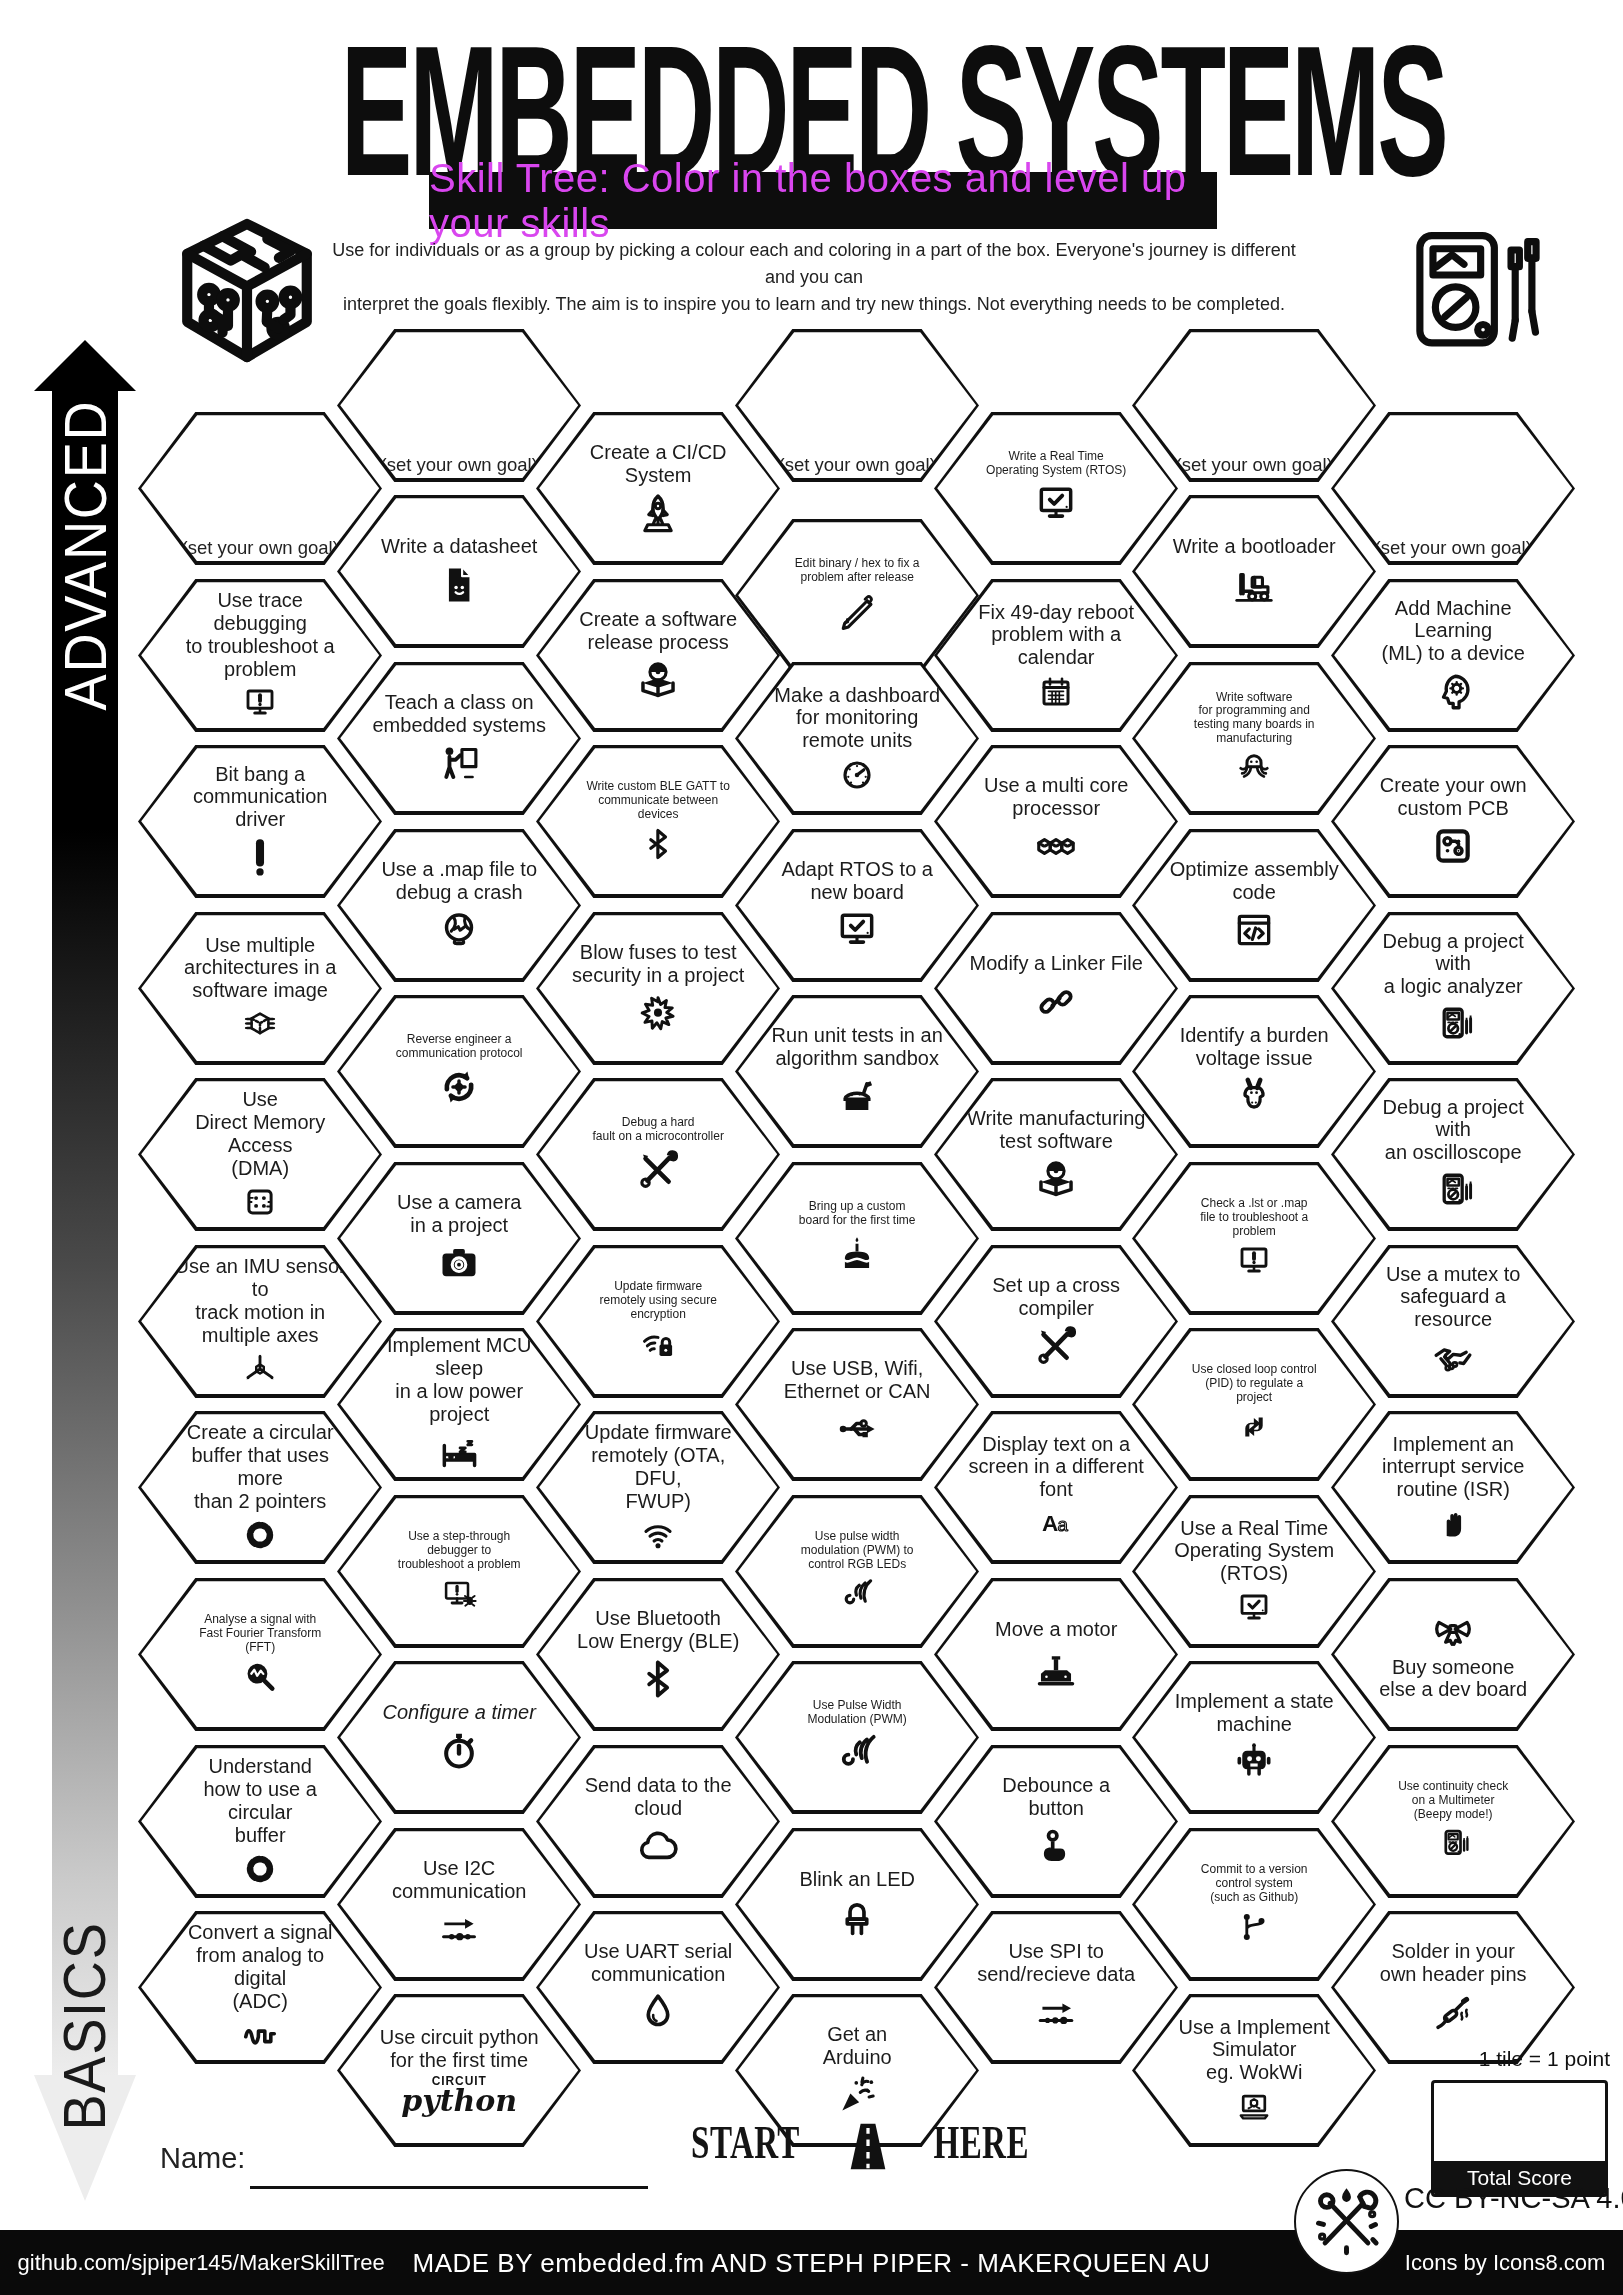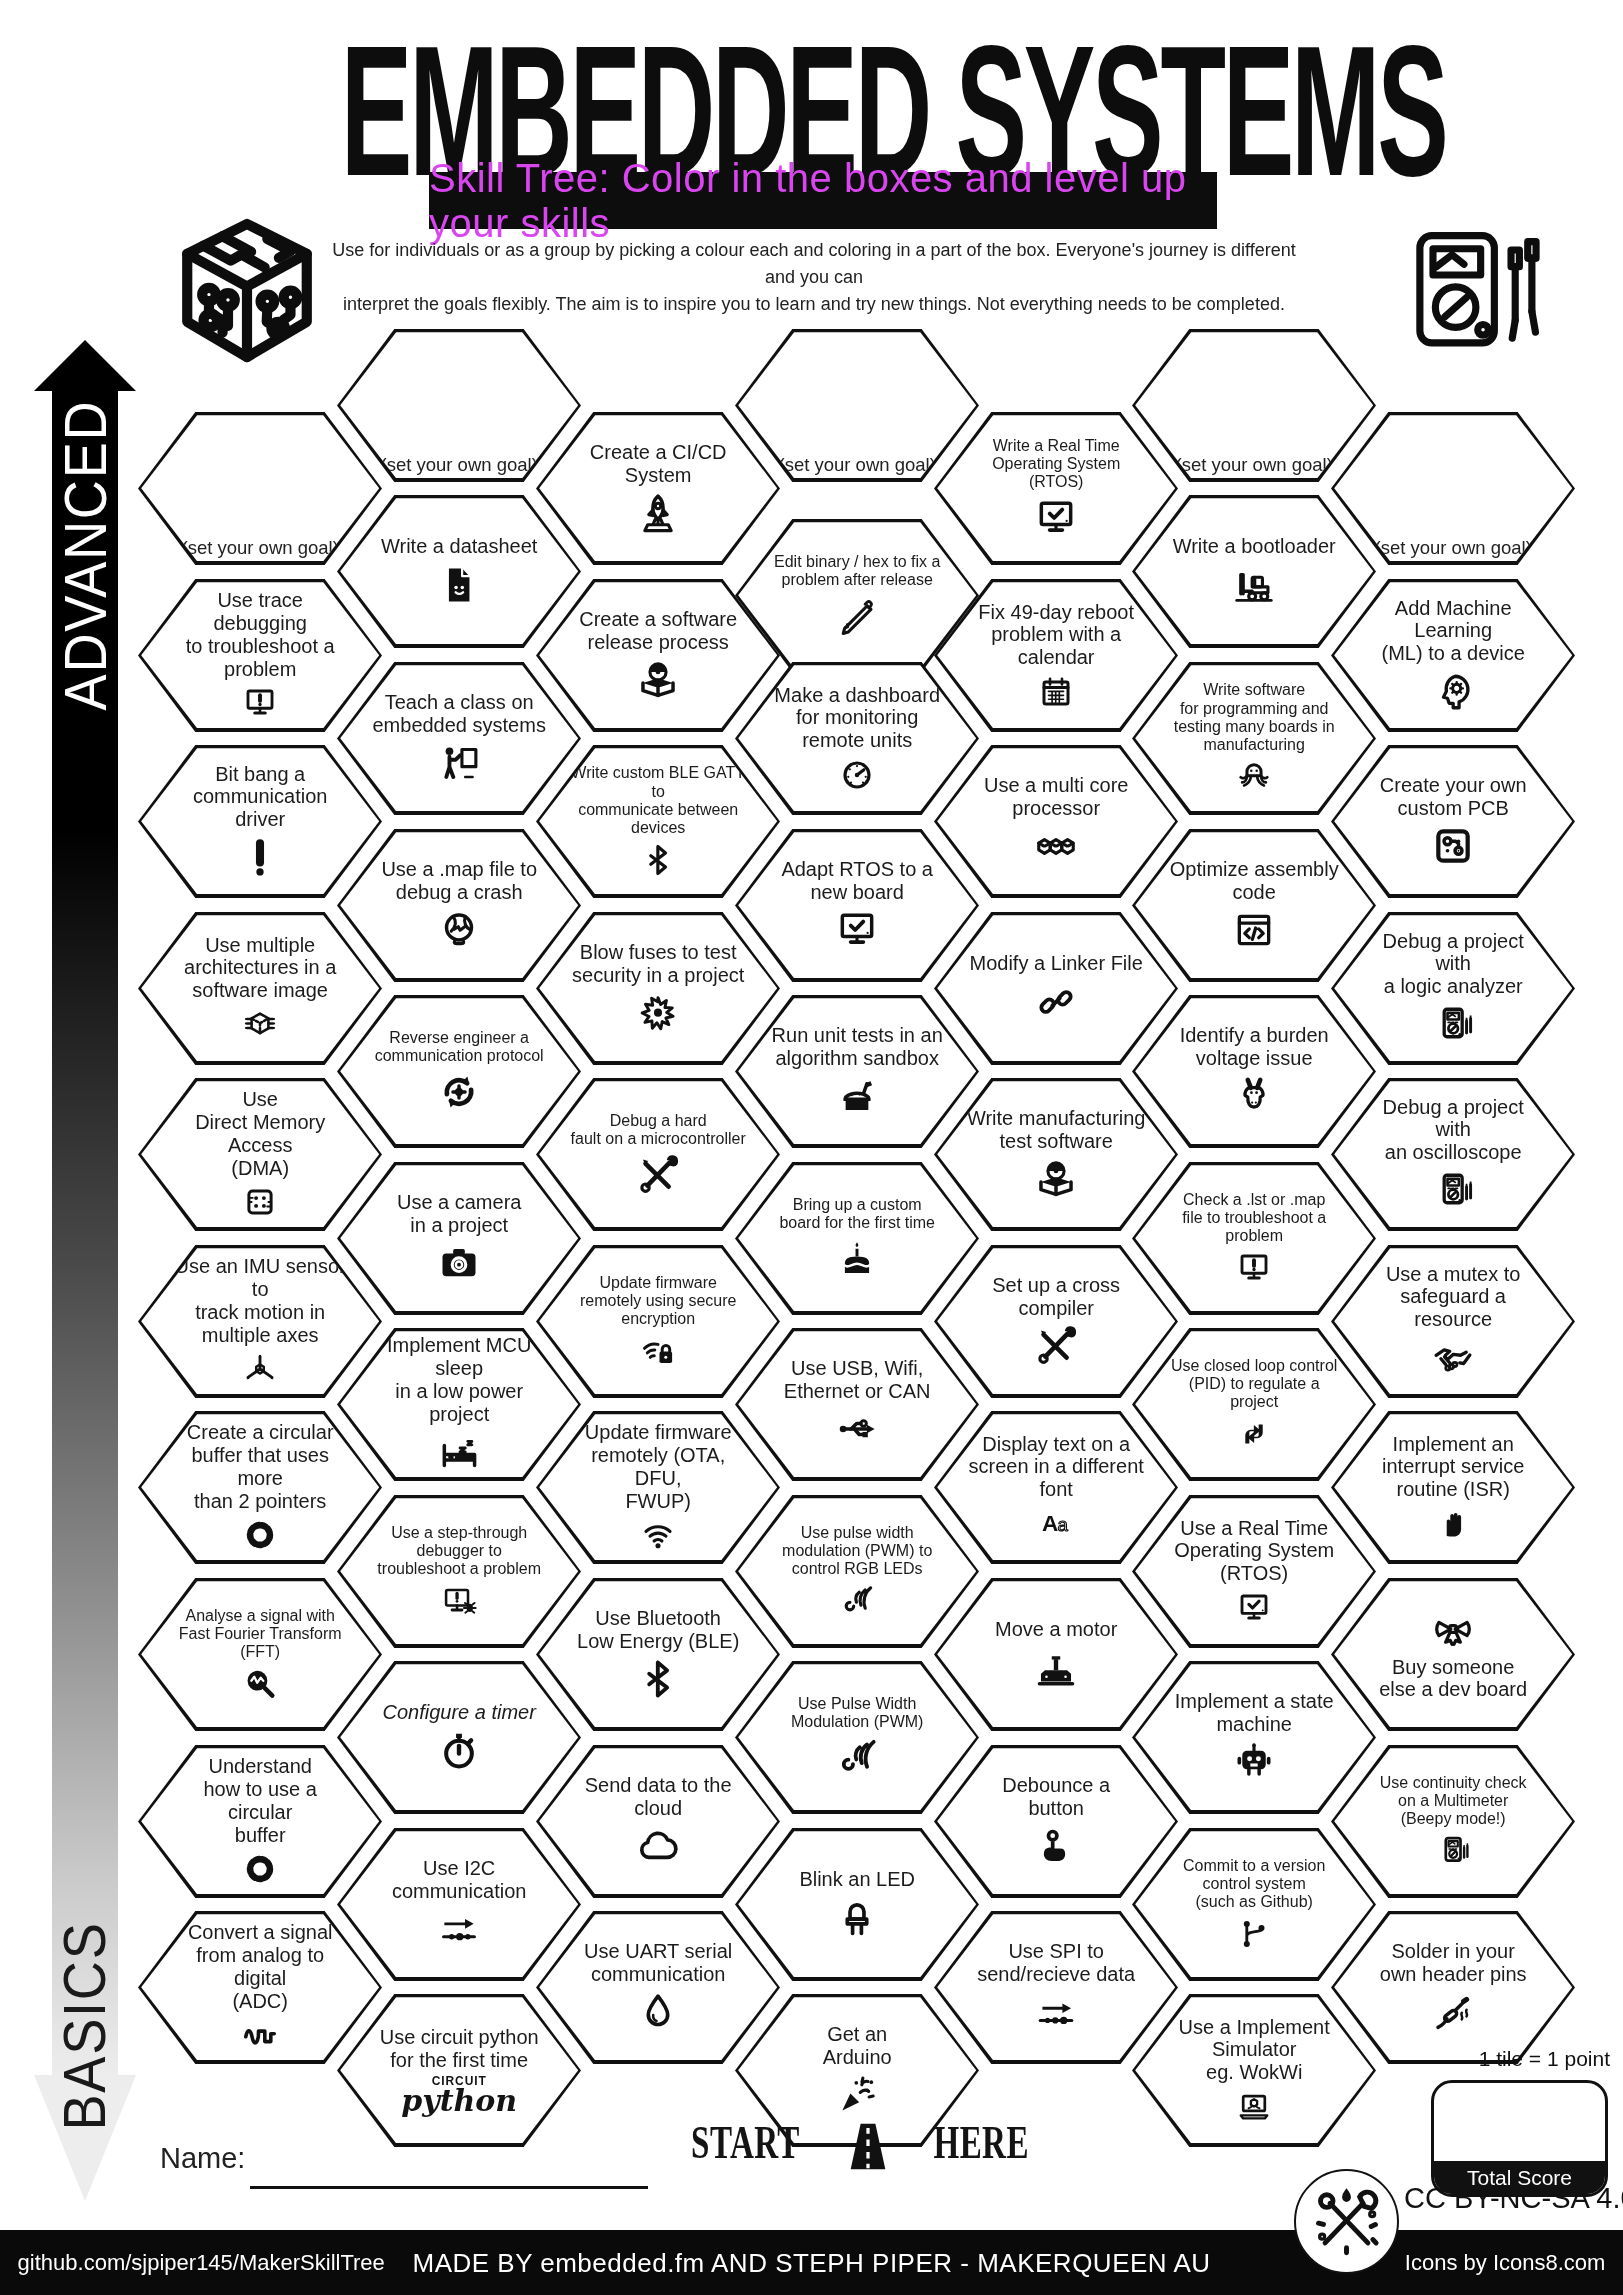--- a/index.html
+++ b/index.html
@@ -29,38 +29,38 @@
   .bas{top:1901px;height:250px;} .bas span{color:#1a1a1a;}
   
   .hex{position:absolute;width:244px;height:153px;}
   .hex-outer{position:absolute;inset:0;background:#101010;
      clip-path:polygon(0% 50%,23.5% 0%,76.5% 0%,100% 50%,76.5% 100%,23.5% 100%);}
   .hex-inner{position:absolute;left:3.2px;top:3.2px;width:238px;height:146px;background:#fff;
      clip-path:polygon(0% 50%,23.5% 0%,76.5% 0%,100% 50%,76.5% 100%,23.5% 100%);
      display:flex;flex-direction:column;align-items:center;justify-content:center;gap:4.6px;
      padding:2.8px 28px;box-sizing:border-box;}
   .hex-label{font-size:20px;line-height:1.14;text-align:center;white-space:pre-line;color:#1c1c1c;}
-  .hex-label.small{font-size:16px;}
+  .hex-label.small{font-size:12px;}
   .hex.goal .hex-inner{justify-content:flex-end;padding-top:11px;}
   .hex.goal .hex-label{font-size:18.5px;color:#222;}
   .icon{display:flex;align-items:center;justify-content:center;}
   .icon svg *{stroke:#111;fill:none;stroke-width:1.7;stroke-linecap:round;stroke-linejoin:round;}
   .icon svg .f{fill:#111;stroke:none;}
   .cp-logo{text-align:center;line-height:.9;}
   .cp-top{font-size:12px;font-weight:700;letter-spacing:0.9px;}
   .cp-bottom{font-size:30px;font-weight:700;font-style:italic;font-family:"DejaVu Serif",serif;}
   
   .start-row{position:absolute;left:648px;top:2116px;width:421px;display:flex;align-items:flex-start;
      justify-content:center;gap:21px;font-family:Liberation Serif, serif;}
   .start-row .w{font-size:46px;font-weight:800;letter-spacing:0.5px;transform:scaleX(.72);white-space:nowrap;}
   .name-row{position:absolute;left:160px;top:2142px;font-size:29px;color:#222;}
   .name-line{position:absolute;left:250px;top:2186px;width:398px;height:2.8px;background:#111;}
   .tile-note{position:absolute;left:1416px;top:2047px;width:194px;text-align:right;font-size:21px;color:#111;}
   .score-box{position:absolute;left:1431px;top:2080px;width:177px;height:117px;border:3.2px solid #111;
-     border-radius:21px;background:#fff;box-sizing:border-box;overflow:hidden;}
+     border-radius:4px;background:#fff;box-sizing:border-box;overflow:hidden;}
   .score-band{position:absolute;left:0;bottom:0;width:100%;height:33px;background:#111;
      display:flex;align-items:center;justify-content:center;}
   .score-band span{color:#fff;font-size:21px;}
   .cc-circle{position:absolute;left:1294px;top:2169px;width:105px;height:105px;border-radius:50%;
      background:#fff;border:2.8px solid #111;box-sizing:border-box;z-index:6;
      display:flex;align-items:center;justify-content:center;}
   .cc-circle svg *{stroke:#111;fill:none;stroke-width:1.5;stroke-linecap:round;}
   .cc-text{position:absolute;left:1404px;top:2182px;font-size:29px;color:#111;z-index:6;white-space:nowrap;}
   .footer{position:absolute;left:0;top:2230px;width:100%;height:66px;background:#0a0a0a;z-index:4;
      display:flex;align-items:center;}

